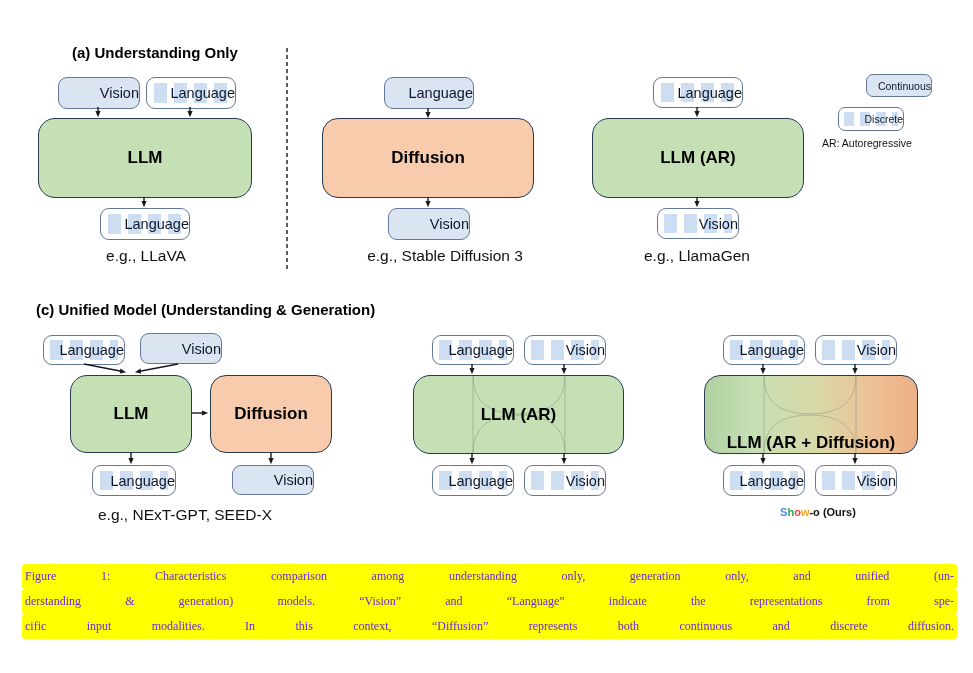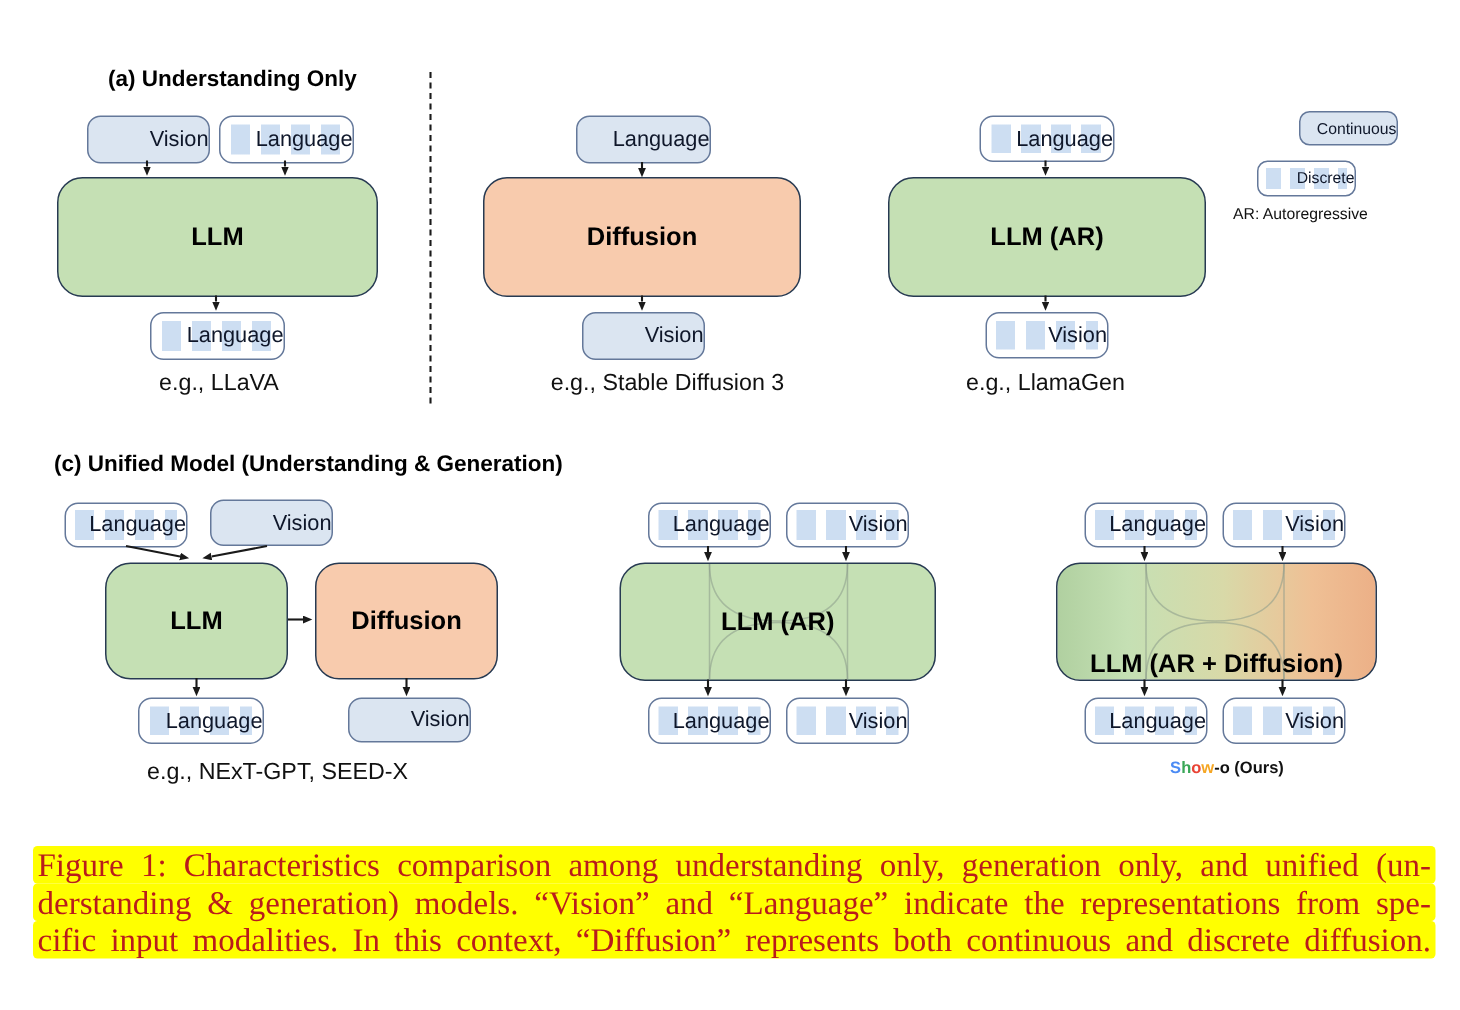--- a/index.html
+++ b/index.html
@@ -24,21 +24,21 @@
   .curves{position:absolute;left:0;top:0;width:100%;height:100%;z-index:1;}
   .curves line,.curves path{stroke:#8b9b8b;stroke-opacity:.55;stroke-width:1;fill:none;}
   .extext{position:absolute;font-size:15.5px;text-align:center;white-space:nowrap;color:#111;}
   .legend-note{position:absolute;font-size:10.5px;white-space:nowrap;color:#111;}
   .overlay{position:absolute;left:0;top:0;z-index:5;pointer-events:none;}
   .overlay line{stroke:#1a1a1a;stroke-width:1.4;}
   .overlay line.dash{stroke-width:1.4;stroke-dasharray:4 3;}
   .showo{font-weight:700;font-size:11px;}
   .cap-line{position:absolute;left:22px;width:929px;height:25px;line-height:25px;
         background:#ffff00;border-radius:3px;padding:0 3px;
-        font-family:"Liberation Serif",serif;font-size:22px;color:#b91c1c;
+        font-family:"Liberation Serif",serif;font-size:12px;color:#6d28d9;
         text-align:justify;text-align-last:justify;white-space:normal;}
 </style>
 </head>
 <body>
 
 <div class="canvas">
 
   <div class="ptitle" style="left:36px;top:44px;margin-left:36px;">(a) Understanding Only</div>
   <div class="ptitle" style="left:36px;top:301px;">(c) Unified Model (Understanding &amp; Generation)</div>
 

